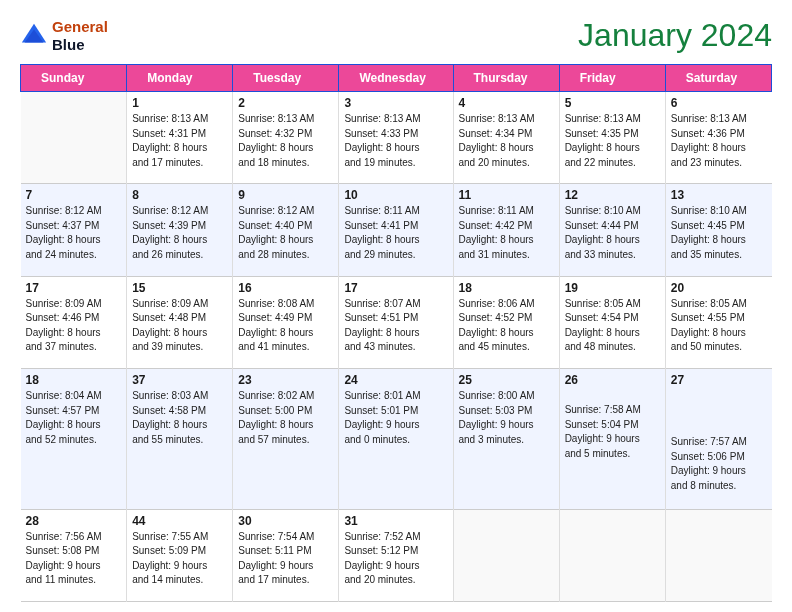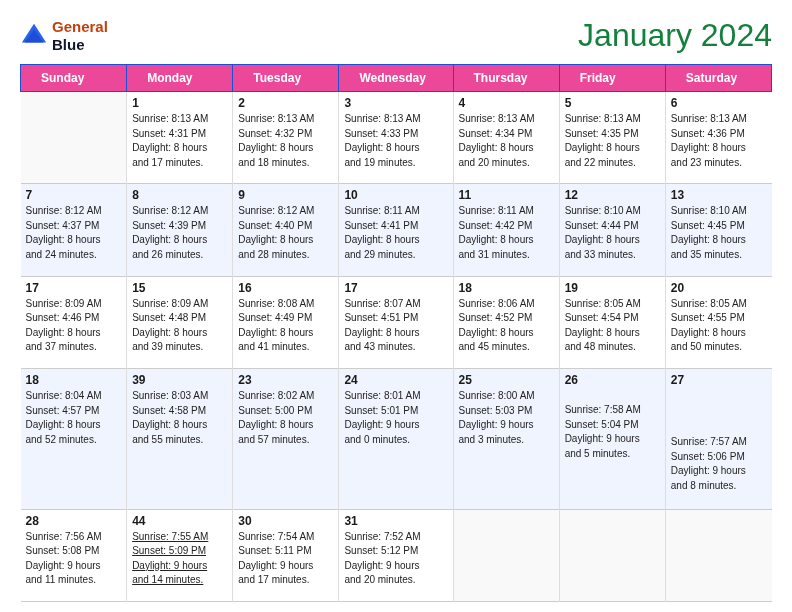--- a/index.html
+++ b/index.html
@@ -289,21 +289,21 @@
         </tr>
         <tr>
           <td>
             <span class="day-num">18</span>
             <div class="cell-text" style="white-space: pre-line;">Sunrise: 8:04 AM
 Sunset: 4:57 PM
 Daylight: 8 hours
 and 52 minutes.</div>
           </td>
           <td>
-            <span class="day-num">39</span>
+            <span class="day-num">37</span>
             <div class="cell-text" style="white-space: pre-line;">Sunrise: 8:03 AM
 Sunset: 4:58 PM
 Daylight: 8 hours
 and 55 minutes.</div>
           </td>
           <td>
             <span class="day-num">23</span>
             <div class="cell-text" style="white-space: pre-line;">Sunrise: 8:02 AM
 Sunset: 5:00 PM
 Daylight: 8 hours
@@ -341,21 +341,21 @@
         <tr>
           <td>
             <span class="day-num">28</span>
             <div class="cell-text" style="white-space: pre-line;">Sunrise: 7:56 AM
 Sunset: 5:08 PM
 Daylight: 9 hours
 and 11 minutes.</div>
           </td>
           <td>
             <span class="day-num">44</span>
-            <div class="cell-text" style="white-space: pre-line; text-decoration: underline;">Sunrise: 7:55 AM
+            <div class="cell-text" style="white-space: pre-line;">Sunrise: 7:55 AM
 Sunset: 5:09 PM
 Daylight: 9 hours
 and 14 minutes.</div>
           </td>
           <td>
             <span class="day-num">30</span>
             <div class="cell-text" style="white-space: pre-line;">Sunrise: 7:54 AM
 Sunset: 5:11 PM
 Daylight: 9 hours
 and 17 minutes.</div>

